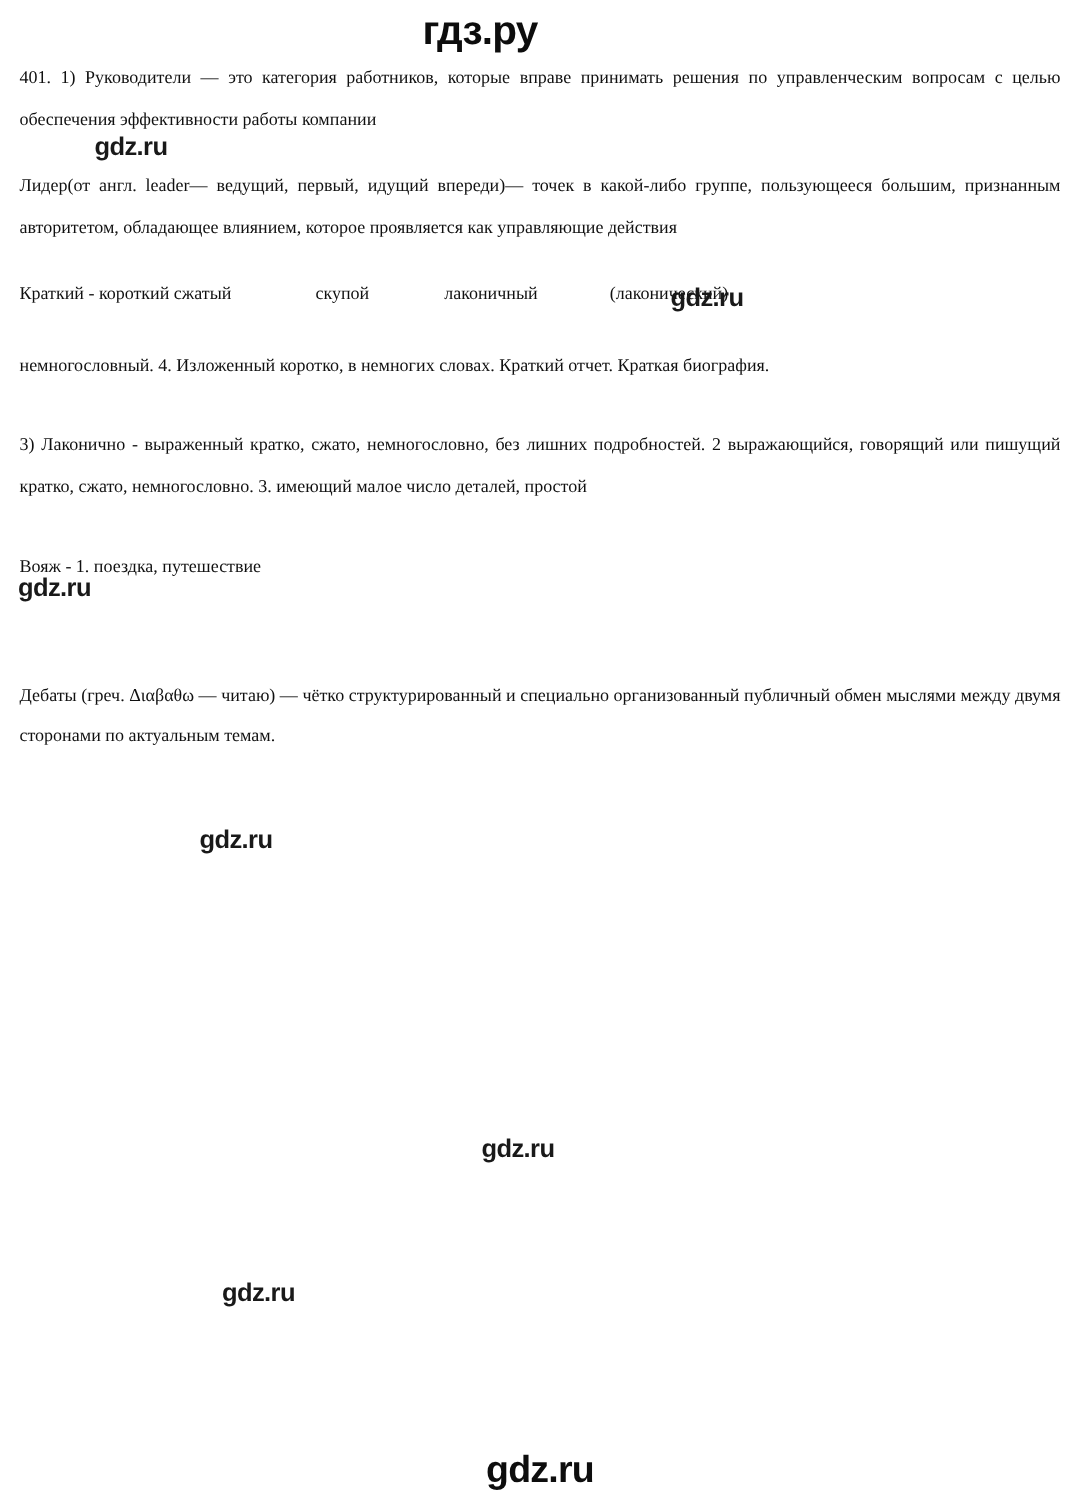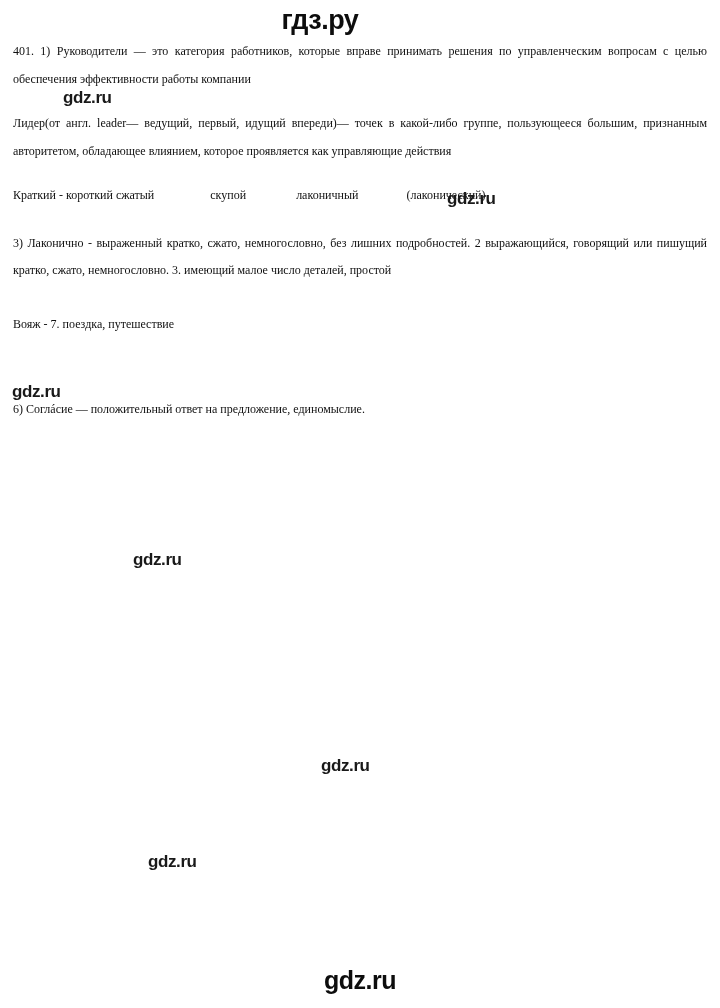--- a/index.html
+++ b/index.html
@@ -111,29 +111,30 @@
 
   <p class="para gap-md">401. 1) Руководители — это категория работников, которые вправе принимать решения по управленческим вопросам с целью обеспечения эффективности работы компании</p>
 
   <p class="para last-justify gap-md">Лидер(от англ. leader— ведущий, первый, идущий впереди)— точек в какой-либо группе, пользующееся большим, признанным авторитетом, обладающее влиянием, которое проявляется как управляющие действия</p>
 
 
   <p class="para plain wide-gaps gap-sm">
     <span>Краткий - короткий сжатый</span><span class="sp-wide"></span><span>скупой</span><span class="sp-wide2"></span><span>лаконичный</span><span class="sp-wide3"></span><span>(лаконический)</span>
   </p>
 
+  <p class="para plain gap-lg">немногословный. 4. Изложенный коротко, в немногих словах. Краткий отчет. Краткая биография.</p>
 
   <p class="para last-justify gap-lg">3) Лаконично -  выраженный кратко, сжато, немногословно, без лишних подробностей. 2 выражающийся, говорящий или пишущий кратко, сжато, немногословно. 3. имеющий малое число деталей, простой</p>
 
 
-  <p class="para plain gap-xl">Вояж - 7. поездка, путешествие</p>
+  <p class="para plain gap-xl">Вояж - 1. поездка, путешествие</p>
 
 
+  <p class="para last-justify gap-md">Дебаты (греч. Διαβαθω — читаю) — чётко структурированный и специально организованный публичный обмен мыслями между двумя сторонами по актуальным темам.</p>
 
-  <p class="para plain">6) Соглáсие — положительный ответ на предложение, единомыслие.</p>
 
 </div>
 
 <div id="watermark-layer">
     <div class="wm" style="left: 63px; top: 89px;">gdz.ru</div>
     <div class="wm" style="left: 447px; top: 190px;">gdz.ru</div>
     <div class="wm" style="left: 12px; top: 383px;">gdz.ru</div>
     <div class="wm" style="left: 133px; top: 551px;">gdz.ru</div>
     <div class="wm" style="left: 321px; top: 757px;">gdz.ru</div>
     <div class="wm" style="left: 148px; top: 853px;">gdz.ru</div>

